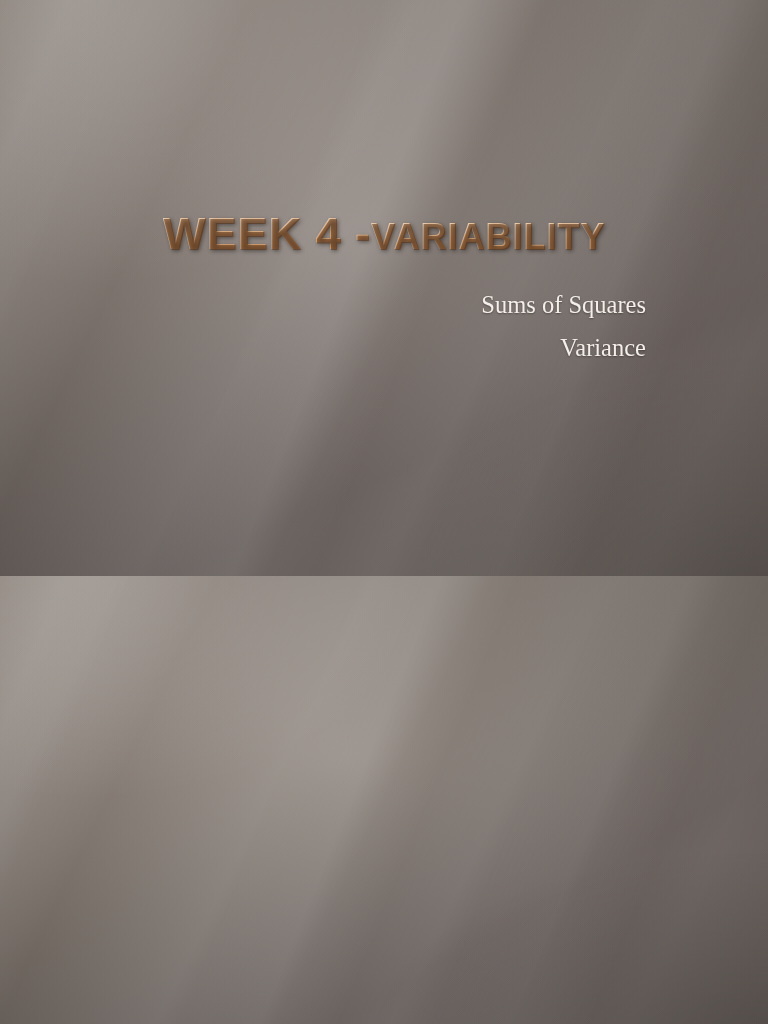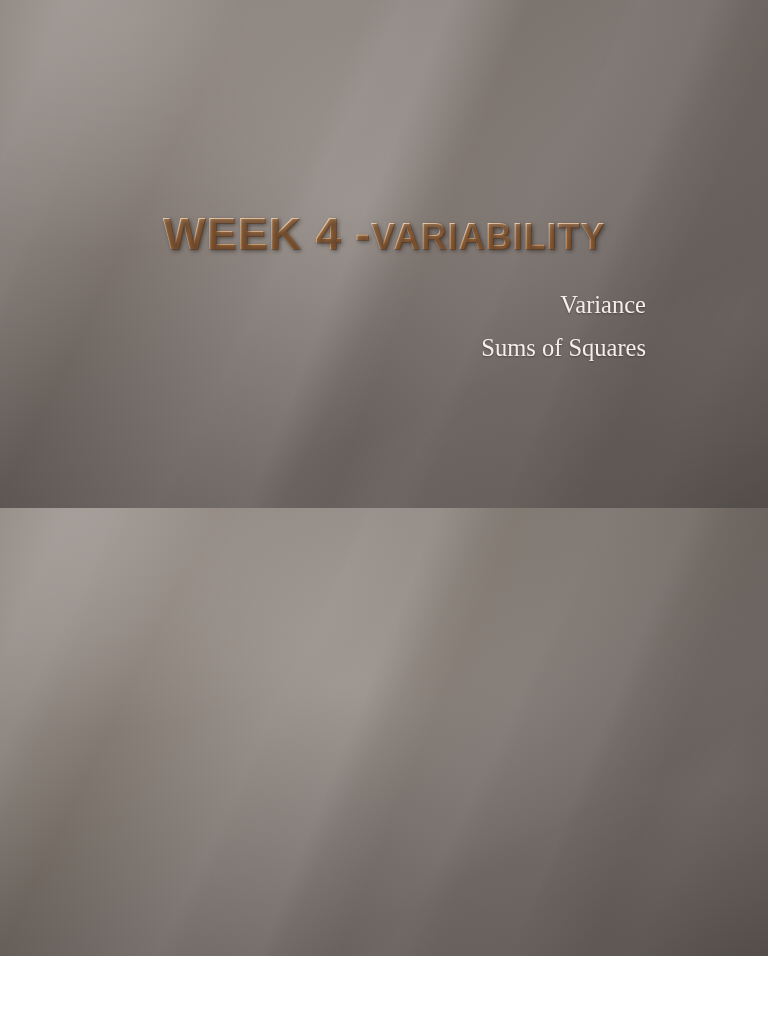--- a/index.html
+++ b/index.html
@@ -20,21 +20,21 @@
     display: flex;
     flex-direction: column;
   }
 
   
   .slide {
     position: relative;
     width: 768px;
     overflow: hidden;
   }
-  .slide-1 { height: 508px; }
+  .slide-1 { height: 576px; }
   .slide-2 { height: 448px; }
 
   .bg-base {
     position: absolute;
     inset: 0;
     background:
       linear-gradient(118deg,
         rgba(255,255,255,0.00) 0%,
         rgba(255,255,255,0.10) 18%,
         rgba(255,255,255,0.00) 30%,
@@ -141,22 +141,22 @@
     <div class="bg-base"></div>
     <div class="bg-rays"></div>
     <div class="bg-vignette"></div>
 
     <div class="content">
       <div class="title-block">
         <span class="title-main title-big">WEEK 4 - </span><span class="title-main title-small">VARIABILITY</span>
       </div>
 
       <div class="subtitle-block">
+        <div>Sums of Squares</div>
         <div>Variance</div>
-        <div>Sums of Squares</div>
       </div>
     </div>
   </section>
 
   <section class="slide slide-2">
     <div class="bg-base"></div>
     <div class="bg-rays"></div>
     <div class="bg-vignette"></div>
 
     <div class="content">

